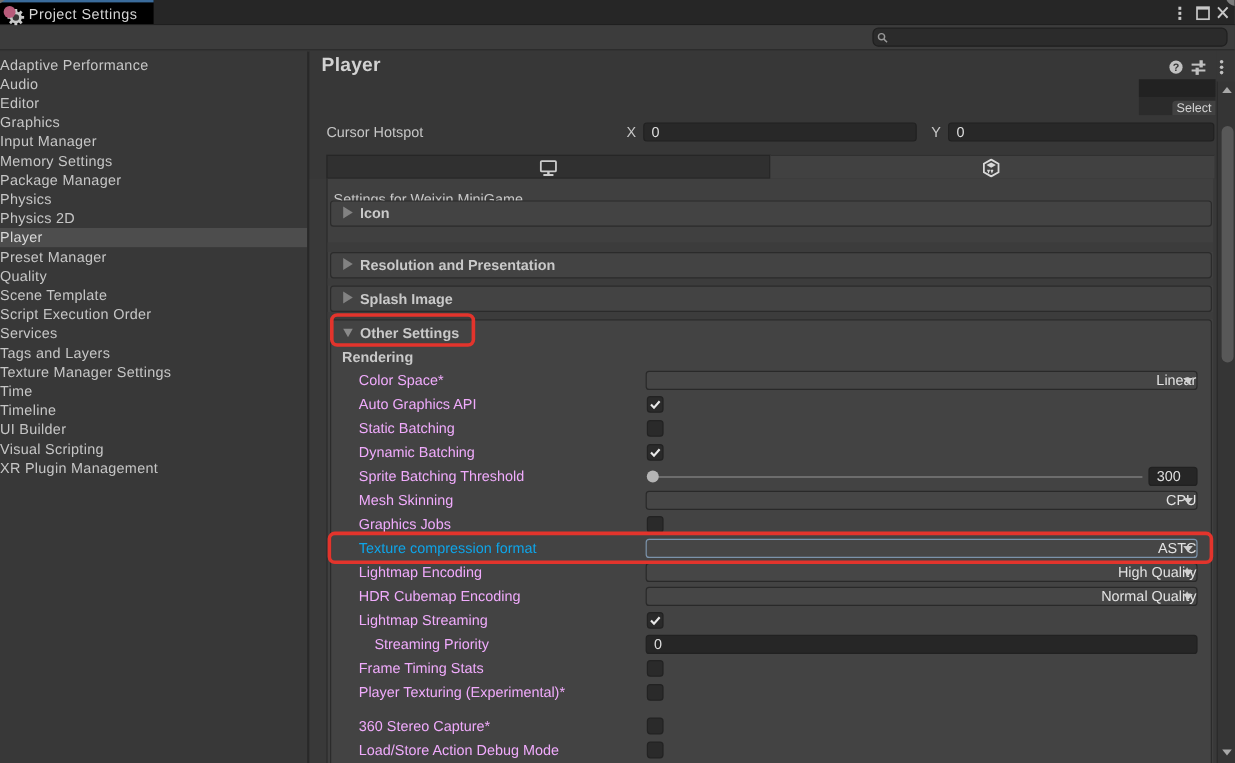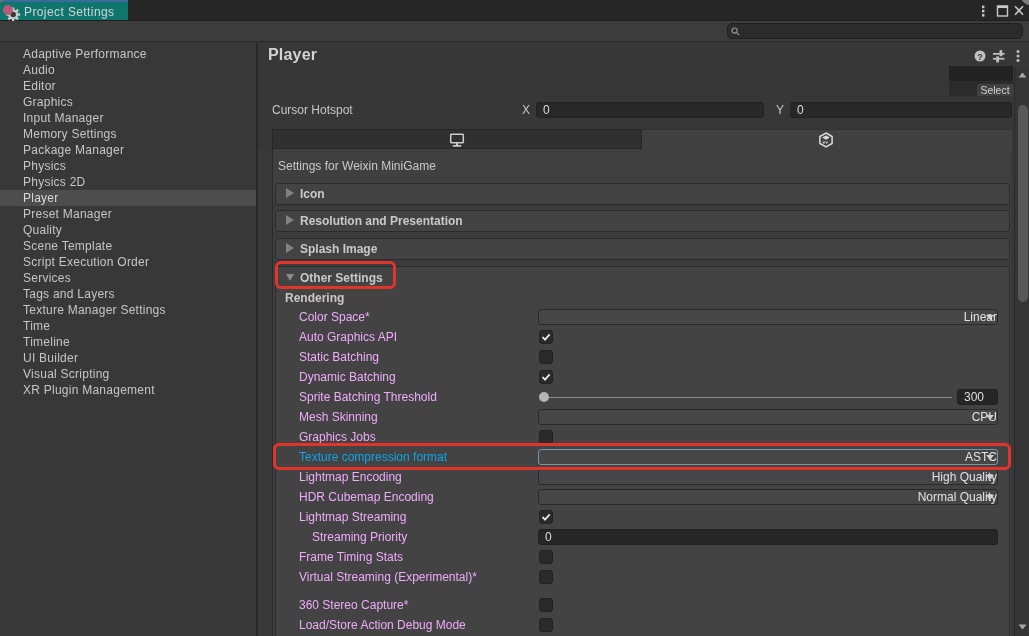--- a/index.html
+++ b/index.html
@@ -7,30 +7,30 @@
 body {
   position:relative; overflow:hidden;
   background:#373737;
   font-family:"Liberation Sans", sans-serif;
   font-size:12px; color:#c6c6c6;
 }
 .abs { position:absolute; }
 
 
 #tabstrip { left:0; top:0; width:1029px; height:21px; background:#262626; border-bottom:1px solid #1f1f1f; }
-#doktab { left:0; top:0; width:128px; height:20px; background:#0f766e; border-top:2px solid #3a6b9b; }
+#doktab { left:0; top:0; width:128px; height:20px; background:#000000; border-top:2px solid #3a6b9b; }
 #doktab .ttl { position:absolute; left:24px; top:3px; font-size:12px; color:#d4d4d4; letter-spacing:0.4px; }
 #winbtns { left:977px; top:3px; color:#c3c3c3; }
 
 #toolbar { left:0; top:21px; width:1029px; height:21px; background:#3c3c3c; border-bottom:1px solid #2a2a2a; }
 #search { position:absolute; left:727px; top:2px; width:296px; height:16px; background:#2b2b2b; border:1px solid #1f1f1f; border-radius:5px; }
 
 
 #sidebar { left:0; top:43px; width:256px; height:593px; background:#383838; }
-#sidebar .row { height:16px; line-height:16px; padding-left:23px; color:#c6c6c6; white-space:nowrap; letter-spacing:0.25px; }
+#sidebar .row { height:16px; line-height:16px; padding-left:0; color:#c6c6c6; white-space:nowrap; letter-spacing:0.25px; }
 #sidebar .sel { background:#4d4d4d; color:#d8d8d8; }
 #vdivider { left:256px; top:43px; width:2px; height:593px; background:#282828; }
 
 
 #panel { left:258px; top:43px; width:756px; height:593px; background:#373737; }
 .ptitle { left:10px; top:3px; font-size:16px; font-weight:bold; color:#d2d2d2; letter-spacing:0.2px; }
 
 .ifield { position:absolute; background:#282828; border:1px solid #212121; border-radius:3px; color:#dedede; padding-left:6px; line-height:14px; height:16px; }
 
 
@@ -164,21 +164,21 @@
     </div>
   </div>
 
   <div class="abs" id="content">
     <div id="bigbox"></div>
     <div class="abs" style="left:15px;top:53px;width:738px;height:8px;background:#3c3c3c;"></div>
     <div class="abs" style="left:15px;top:83px;width:738px;height:6px;background:#3c3c3c;"></div>
     <div class="abs" style="left:15px;top:111px;width:738px;height:6px;background:#3c3c3c;"></div>
     <div class="abs" style="left:20px;top:10px;color:#c9c9c9;">Settings for Weixin MiniGame</div>
 
-    <div class="box" style="top:34px;height:22px;padding-left:32px;">
+    <div class="box" style="top:18px;height:22px;padding-left:32px;">
       <div class="tri-r" style="left:10px;top:4px;"></div>
       <span class="hdr" style="position:absolute;left:24px;top:3px;">Icon</span>
     </div>
     <div class="box" style="top:61px;height:22px;">
       <div class="tri-r" style="left:10px;top:4px;"></div>
       <span class="hdr" style="position:absolute;left:24px;top:3px;">Resolution and Presentation</span>
     </div>
     <div class="box" style="top:89px;height:22px;">
       <div class="tri-r" style="left:10px;top:4px;"></div>
       <span class="hdr" style="position:absolute;left:24px;top:3px;">Splash Image</span>
@@ -229,21 +229,21 @@
       <div class="chk" style="top:243px;"><svg width="12" height="12" viewBox="0 0 12 12">
             <path d="M2.5 6 L5 8.7 L9.7 3.4" stroke="#e8e8e8" stroke-width="1.8" fill="none"></path>
           </svg></div>
 
       <div class="rowlbl" style="top:262px;left:36px;">Streaming Priority</div>
       <div class="ifield" style="left:262px;top:262px;width:460px;background:#262626;">0</div>
 
       <div class="rowlbl" style="top:282px;">Frame Timing Stats</div>
       <div class="chk" style="top:283px;"></div>
 
-      <div class="rowlbl" style="top:302px;">Virtual Streaming (Experimental)*</div>
+      <div class="rowlbl" style="top:302px;">Player Texturing (Experimental)*</div>
       <div class="chk" style="top:303px;"></div>
 
       <div class="rowlbl" style="top:330px;">360 Stereo Capture*</div>
       <div class="chk" style="top:331px;"></div>
 
       <div class="rowlbl" style="top:350px;">Load/Store Action Debug Mode</div>
       <div class="chk" style="top:351px;"></div>
     </div>
   </div>
 

